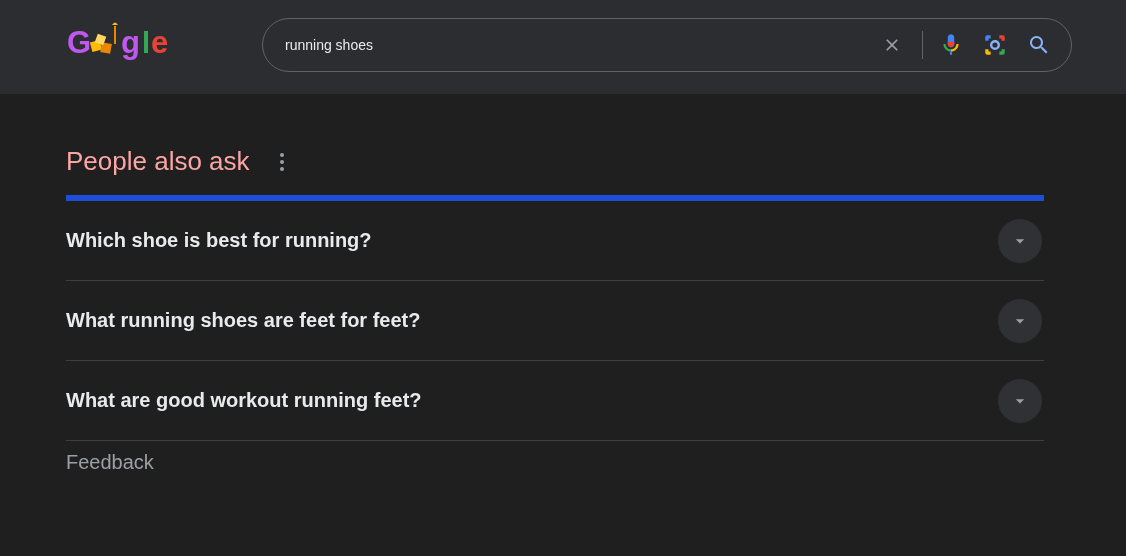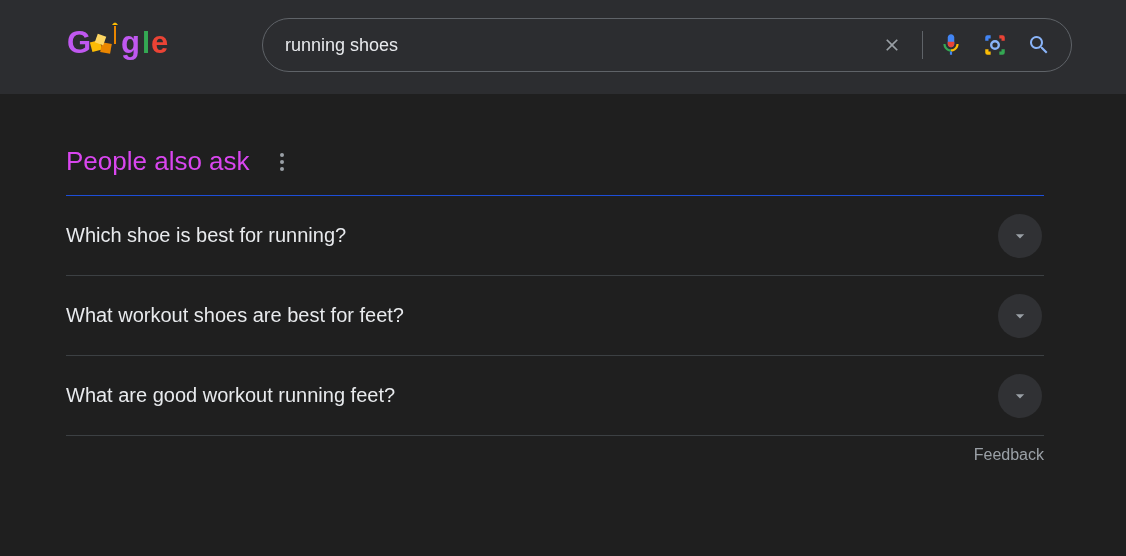--- a/index.html
+++ b/index.html
@@ -34,21 +34,21 @@
       height: 54px;
       width: 810px;
       padding: 0 10px 0 22px;
     }
     .search-input {
       flex: 1;
       background: transparent;
       border: none;
       outline: none;
       color: #e8eaed;
-      font-size: 18px;
+      font-size: 14px;
       font-family: Arial, sans-serif;
     }
     .search-icons {
       display: flex;
       align-items: center;
       gap: 0;
     }
     .icon-btn {
       width: 44px;
       height: 44px;
@@ -71,40 +71,41 @@
     }
     .section-header {
       display: flex;
       align-items: center;
       gap: 24px;
       margin-bottom: 18px;
     }
     .section-title {
       font-size: 26px;
       font-weight: 400;
-      color: #d946ef;
+      color: #fca5a5;
       font-family: 'Google Sans', Arial, sans-serif;
     }
     .more-dots {
       display: flex;
       flex-direction: column;
       gap: 3px;
       cursor: pointer;
       padding: 6px;
     }
     .more-dots span {
       width: 4px;
       height: 4px;
       border-radius: 50%;
       background: #9aa0a6;
       display: block;
     }
     .paa-list {
       width: 978px;
-      border-top: 1px solid #1d4ed8;
+      border-top: 6px solid #1d4ed8;
+      font-weight: bold;
     }
     .paa-item {
       display: flex;
       align-items: center;
       justify-content: space-between;
       height: 80px;
       border-bottom: 1px solid #3c4043;
       cursor: pointer;
       padding-right: 2px;
     }
@@ -115,24 +116,24 @@
     .expand-btn {
       width: 44px;
       height: 44px;
       border-radius: 50%;
       background: #303134;
       display: flex;
       align-items: center;
       justify-content: center;
     }
     .feedback {
-      text-align: right;
+      text-align: left;
       width: 978px;
       color: #9aa0a6;
-      font-size: 16px;
+      font-size: 20px;
       padding-top: 10px;
       cursor: pointer;
     }
   </style>
 </head>
 <body>
 
 <div class="header">
   <div class="logo">
     <svg viewBox="0 0 272 92">
@@ -209,21 +210,21 @@
   <div class="paa-list">
     <div class="paa-item">
       <span class="paa-question">Which shoe is best for running?</span>
       <div class="expand-btn">
         <svg width="20" height="20" viewBox="0 0 24 24">
             <path fill="#9aa0a6" d="M7 10l5 5 5-5z"></path>
           </svg>
       </div>
     </div>
     <div class="paa-item">
-      <span class="paa-question">What workout shoes are best for feet?</span>
+      <span class="paa-question">What running shoes are feet for feet?</span>
       <div class="expand-btn">
         <svg width="20" height="20" viewBox="0 0 24 24">
             <path fill="#9aa0a6" d="M7 10l5 5 5-5z"></path>
           </svg>
       </div>
     </div>
     <div class="paa-item">
       <span class="paa-question">What are good workout running feet?</span>
       <div class="expand-btn">
         <svg width="20" height="20" viewBox="0 0 24 24">

